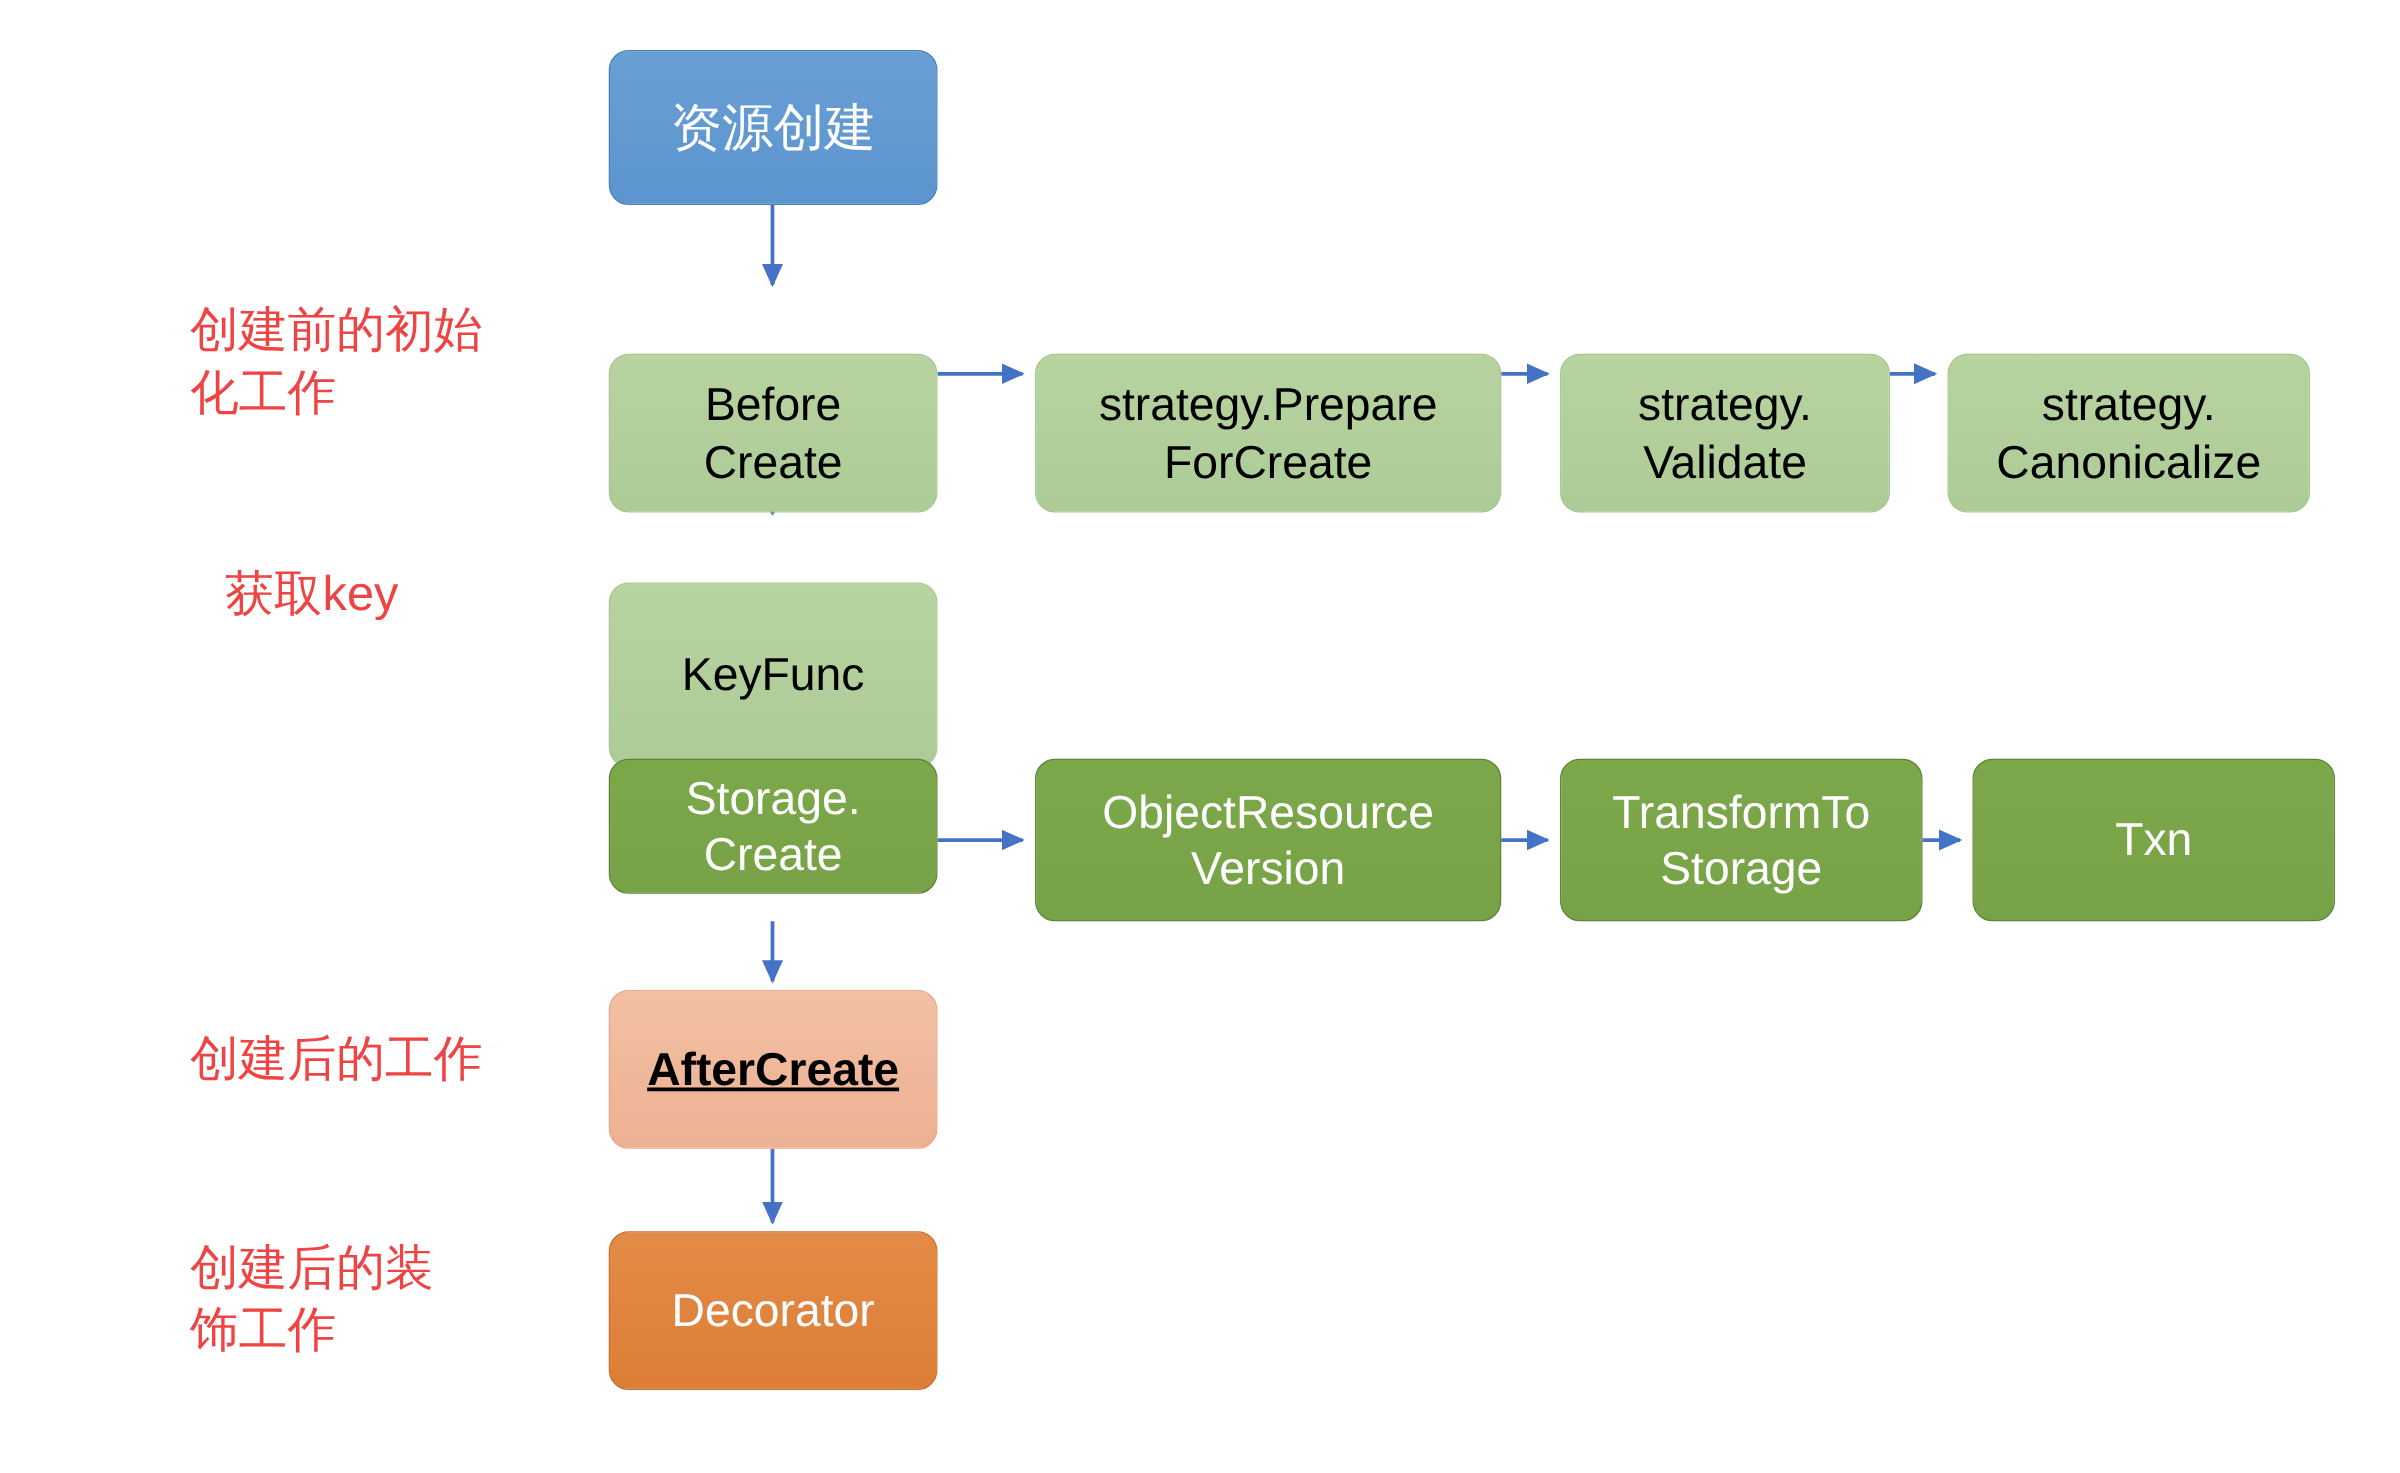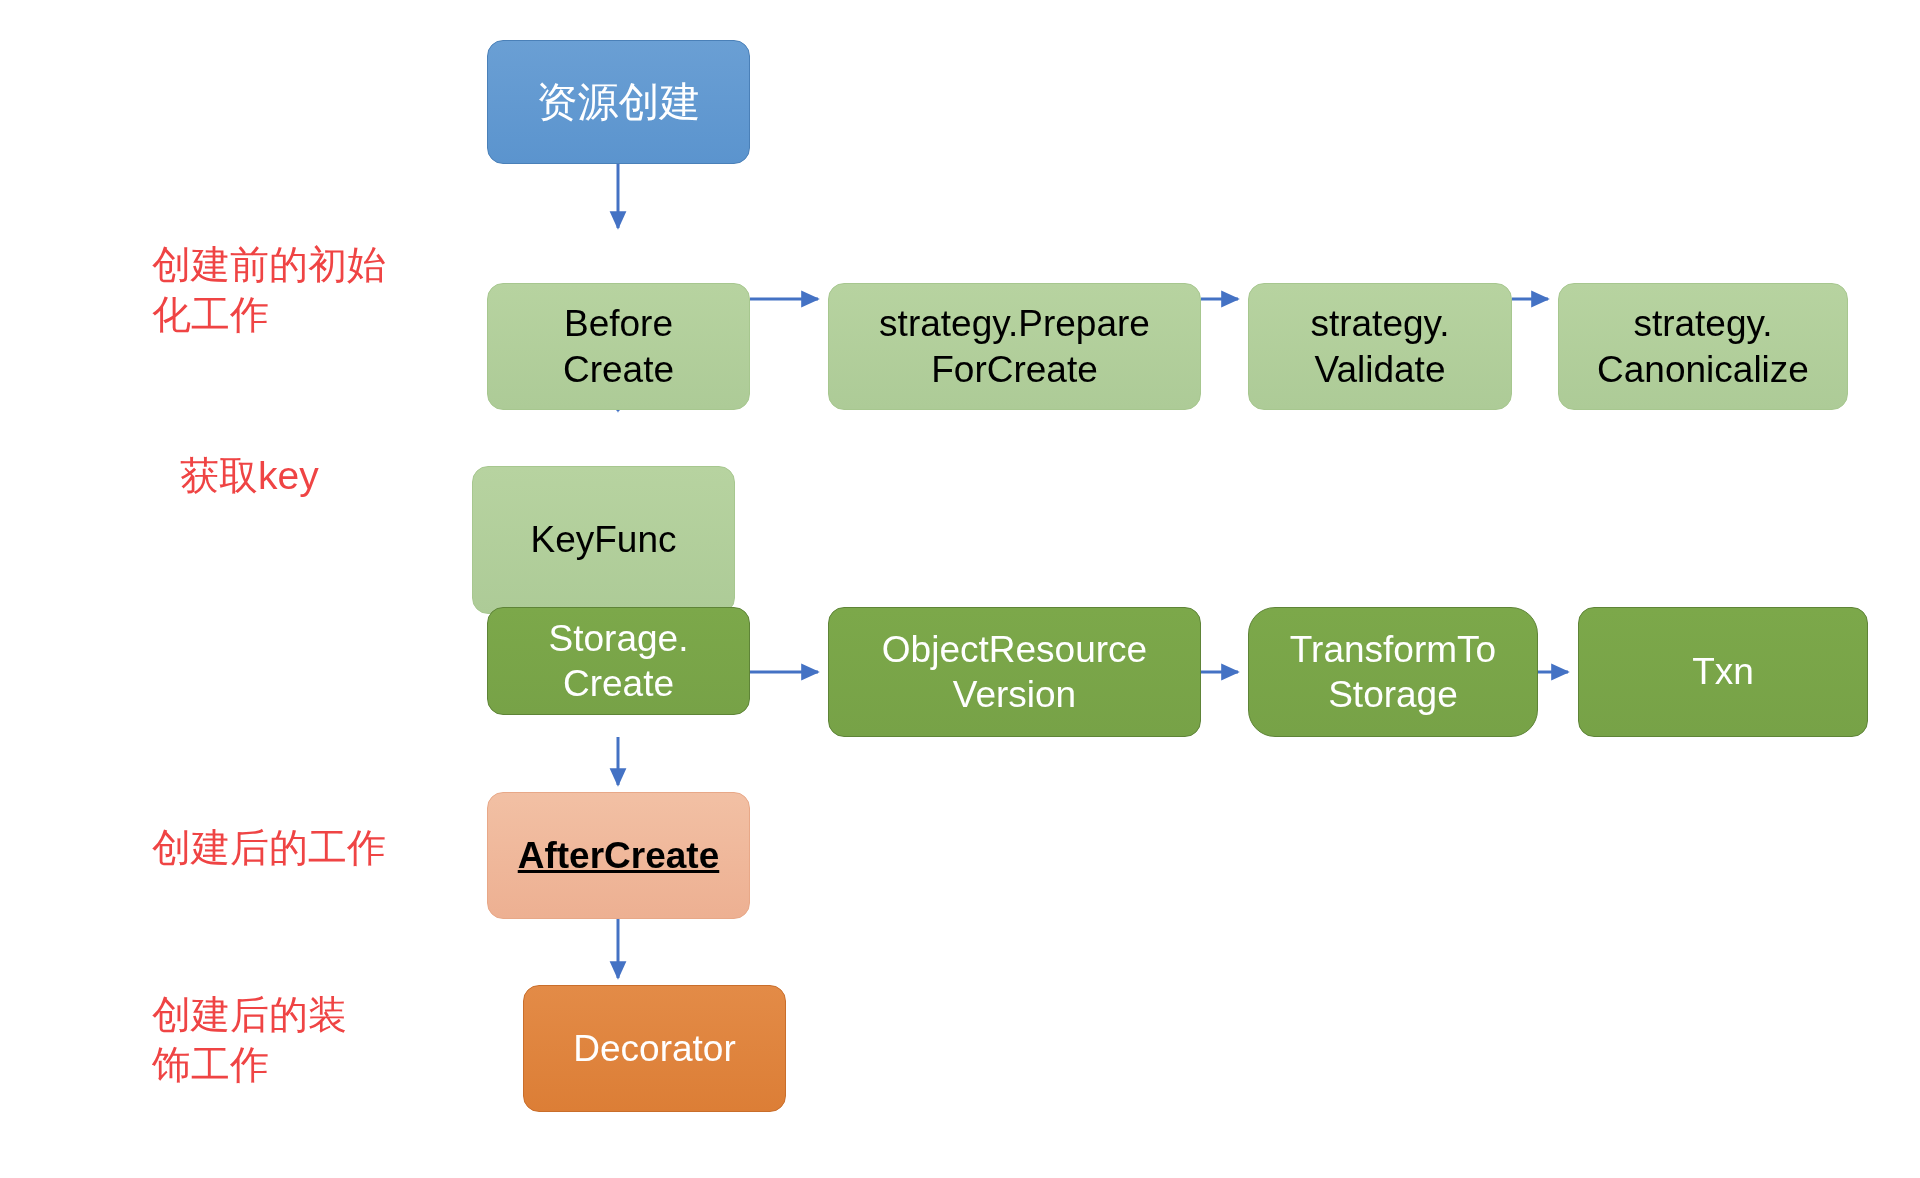--- a/index.html
+++ b/index.html
@@ -113,26 +113,26 @@
 
   <div class="node green-light" style="left:487px; top:235px; width:263px; height:127px;">Before
 Create</div>
   <div class="node green-light" style="left:828px; top:235px; width:373px; height:127px;">strategy.Prepare
 ForCreate</div>
   <div class="node green-light" style="left:1248px; top:235px; width:264px; height:127px;">strategy.
 Validate</div>
   <div class="node green-light" style="left:1558px; top:235px; width:290px; height:127px;">strategy.
 Canonicalize</div>
 
-  <div class="node green-light" style="left:472px; top:418px; width:263px; height:148px;">KeyFunc</div>
+  <div class="node green-light" style="left:487px; top:418px; width:263px; height:148px;">KeyFunc</div>
 
   <div class="node green-dark" style="left:487px; top:607px; width:263px; height:108px;">Storage.
 Create</div>
   <div class="node green-dark" style="left:828px; top:607px; width:373px; height:130px;">ObjectResource
 Version</div>
-  <div class="node green-dark" style="left:1248px; top:607px; width:290px; height:130px;border-radius:27px;">TransformTo
+  <div class="node green-dark" style="left:1248px; top:607px; width:290px; height:130px;">TransformTo
 Storage</div>
   <div class="node green-dark" style="left:1578px; top:607px; width:290px; height:130px;">Txn</div>
 
   <div class="node orange-light" style="left:487px; top:792px; width:263px; height:127px;">AfterCreate</div>
-  <div class="node orange-dark" style="left:487px; top:985px; width:263px; height:127px;margin-left:36px;">Decorator</div>
+  <div class="node orange-dark" style="left:487px; top:985px; width:263px; height:127px;">Decorator</div>
 
 </div>
 
 </body></html>

